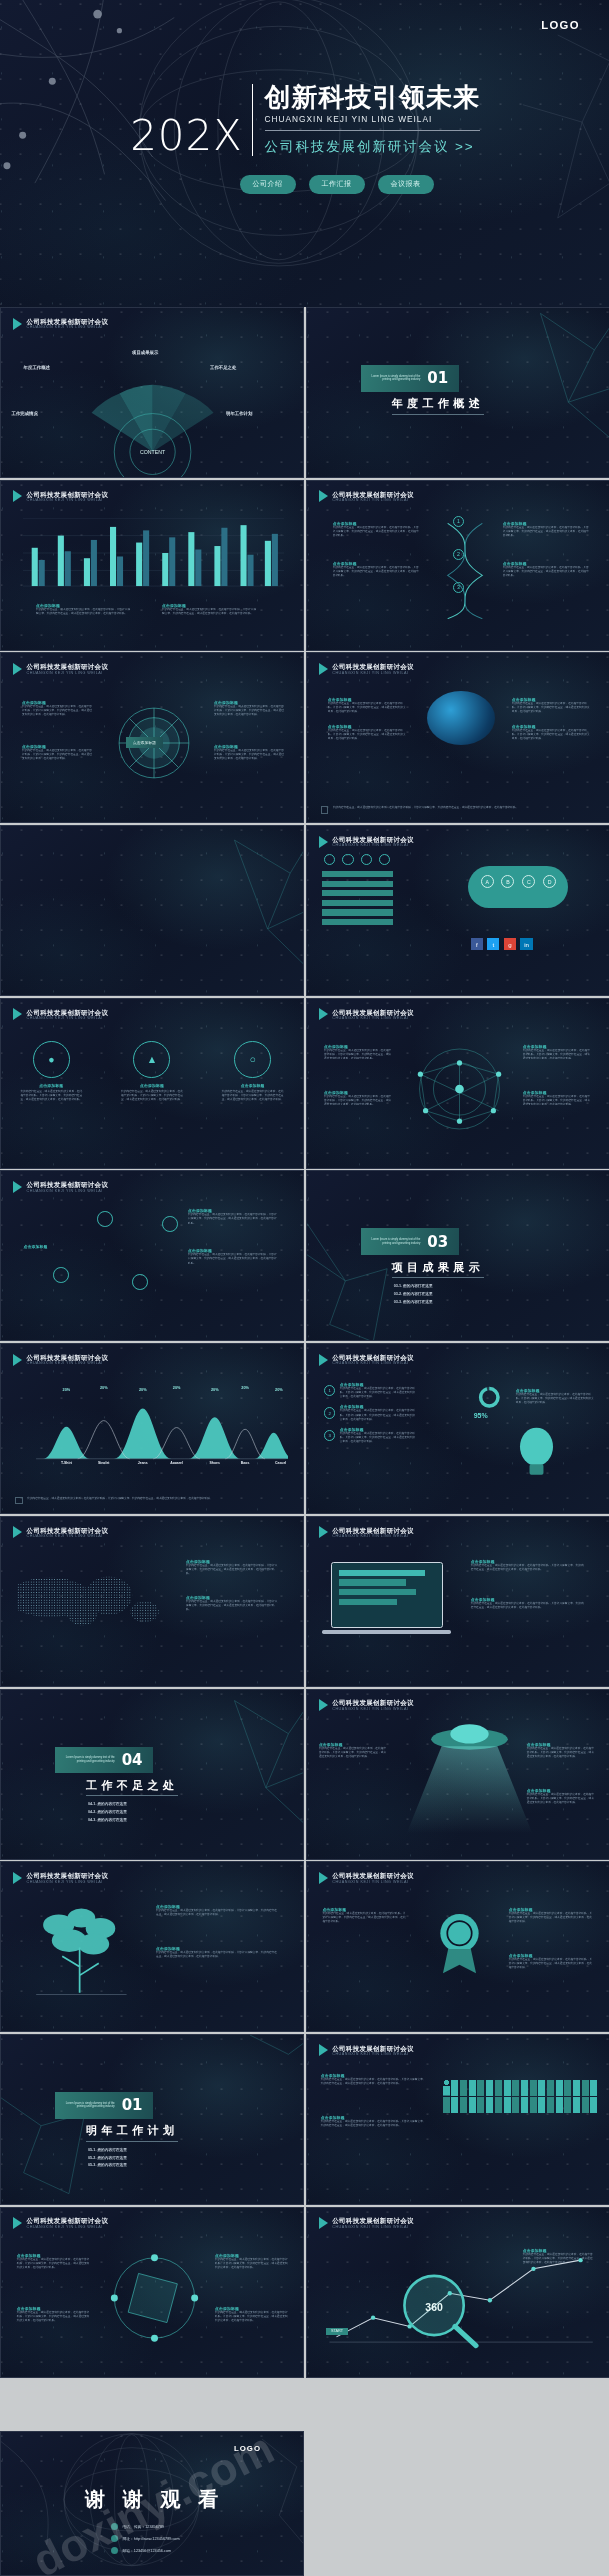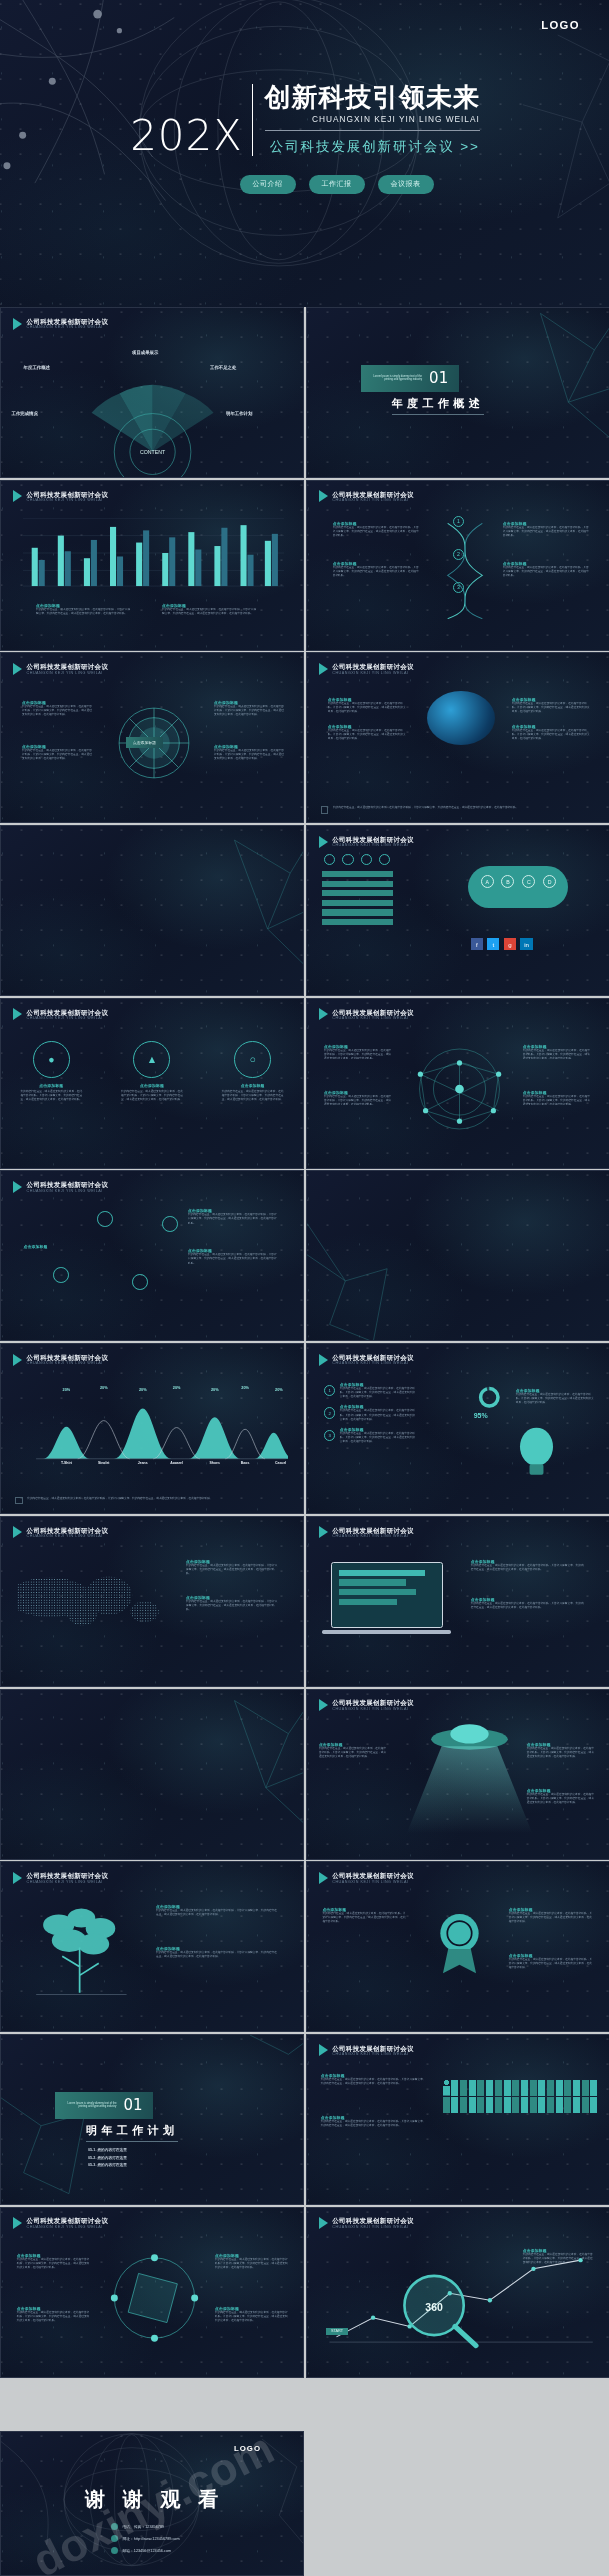--- a/index.html
+++ b/index.html
@@ -45,21 +45,21 @@
   .cover-center {
     position: absolute; left: 0; right: 0; top: 84px;
     display: flex; flex-direction: column; align-items: center;
   }
   .title-row { display: flex; align-items: flex-end; }
   .year {
     color: #fff; font-size: 42px; font-weight: 300; letter-spacing: 0.9px;
     line-height: .92; padding-right: 9.6px;
     font-family: "DejaVu Sans", sans-serif;
   }
-  .title-right { border-left: 1.7px solid #fff; padding-left: 11.3px; text-align: right; }
+  .title-right { border-left: 1.7px solid #fff; padding-left: 11.3px; }
   .title-cn { color:#fff; font-size: 26px; font-weight: 700; letter-spacing: 0.9px; line-height: 1.05; }
   .title-en { color: #e7edf2; font-size: 8.3px; letter-spacing: 1px; margin-top: 2.6px; }
   .title-rule { width: 100%; height: 0.9px; background: #8c97a6; margin: 6.1px 0 7px; }
   .subtitle { color: #6fd9d2; font-size: 13.5px; letter-spacing: 1.9px; }
   .cover-btns { display: flex; gap: 13px; margin-top: 19px; padding-left: 63px; }
   .cbtn {
     background: #2f8a83; color: #d8f5f2; font-size: 7px; letter-spacing: 0.5px;
     padding: 4.4px 13px; border-radius: 9.6px; border: none;
   }
 
@@ -86,21 +86,21 @@
   .shead-tx2 { color:#6a7f95; font-size: 3.7px; letter-spacing: 0.5px; }
 
   
   .sec-wrap { position: absolute; left: 54px; top: 57px; }
   .sec-badge {
     display: flex; align-items: center; gap: 7px;
     background: linear-gradient(100deg, #2f7a74 0%, #1d4d52 100%);
     padding: 4.4px 10.5px 4.4px 8.7px; width: 98px;
   }
   .sec-badge .lorem { color: #bfe6e2; font-size: 2.7px; line-height: 1.35; text-align: right; flex: 1; }
-  .sec-badge .num { color:#fff; font-size: 15px; font-weight: 400; font-family:"DejaVu Sans",sans-serif; }
+  .sec-badge .num { color:#fff; font-size: 15px; font-weight: 700; font-family:"DejaVu Sans",sans-serif; }
   .sec-title {
     color: #fff; font-size: 11px; letter-spacing: 4.4px; font-weight: 700;
     margin: 4.4px 0 0 31px; padding-bottom: 2.6px; border-bottom: 0.9px solid #59707f;
     display: inline-block;
   }
   .sec-bullets { margin: 5.2px 0 0 33px; }
   .sec-bullets div { color: #c4d0dc; font-size: 3.7px; margin-bottom: 2.8px; font-weight: 700; }
 
   
   .tag {
@@ -551,20 +551,32 @@
 
     <div class="slide dark">
       <div class="stars"></div>
       <svg class="net" width="304" height="171" viewBox="0 0 349 196">
         <g stroke="#2f7f86" stroke-width=".6" fill="none" opacity=".8">
           <path d="M0 96 L44 126 L26 176 L76 196"></path>
             <path d="M44 126 L92 112 L76 196"></path>
           <path d="M0 60 L44 126"></path>
         </g>
       </svg>
+      <div class="sec-wrap">
+        <div class="sec-badge">
+          <div class="lorem">Lorem Ipsum is simply dummy text of the printing and typesetting industry</div>
+          <div class="num">03</div>
+        </div>
+        <div class="sec-title">项目成果展示</div>
+        <div class="sec-bullets">
+          <div>03-1. 您的内容打在这里</div>
+          <div>03-2. 您的内容打在这里</div>
+          <div>03-3. 您的内容打在这里</div>
+        </div>
+      </div>
     </div>
 
     <div class="slide dark">
       <div class="stars"></div>
       <div class="shead">
         <div class="play-tri"></div>
         <div>
             <div class="shead-tx1">公司科技发展创新研讨会议</div>
         <div class="shead-tx2">CHUANGXIN KEJI YIN LING WEILAI</div>
           </div>
@@ -711,20 +723,32 @@
     <div class="slide dark">
       <div class="stars"></div>
       <svg class="net" width="304" height="171" viewBox="0 0 349 196">
         <g stroke="#2f7f86" stroke-width=".6" fill="none" opacity=".8">
           <path d="M268 12 L330 50 L304 112 L349 154"></path>
             <path d="M330 50 L349 22"></path>
           <path d="M304 112 L349 94"></path>
             <path d="M268 12 L304 112"></path>
         </g>
       </svg>
+      <div class="sec-wrap">
+        <div class="sec-badge">
+          <div class="lorem">Lorem Ipsum is simply dummy text of the printing and typesetting industry</div>
+          <div class="num">04</div>
+        </div>
+        <div class="sec-title">工作不足之处</div>
+        <div class="sec-bullets">
+          <div>04-1. 您的内容打在这里</div>
+          <div>04-2. 您的内容打在这里</div>
+          <div>04-3. 您的内容打在这里</div>
+        </div>
+      </div>
     </div>
 
     <div class="slide dark">
       <div class="stars"></div>
       <div class="shead">
         <div class="play-tri"></div>
         <div>
             <div class="shead-tx1">公司科技发展创新研讨会议</div>
         <div class="shead-tx2">CHUANGXIN KEJI YIN LING WEILAI</div>
           </div>

